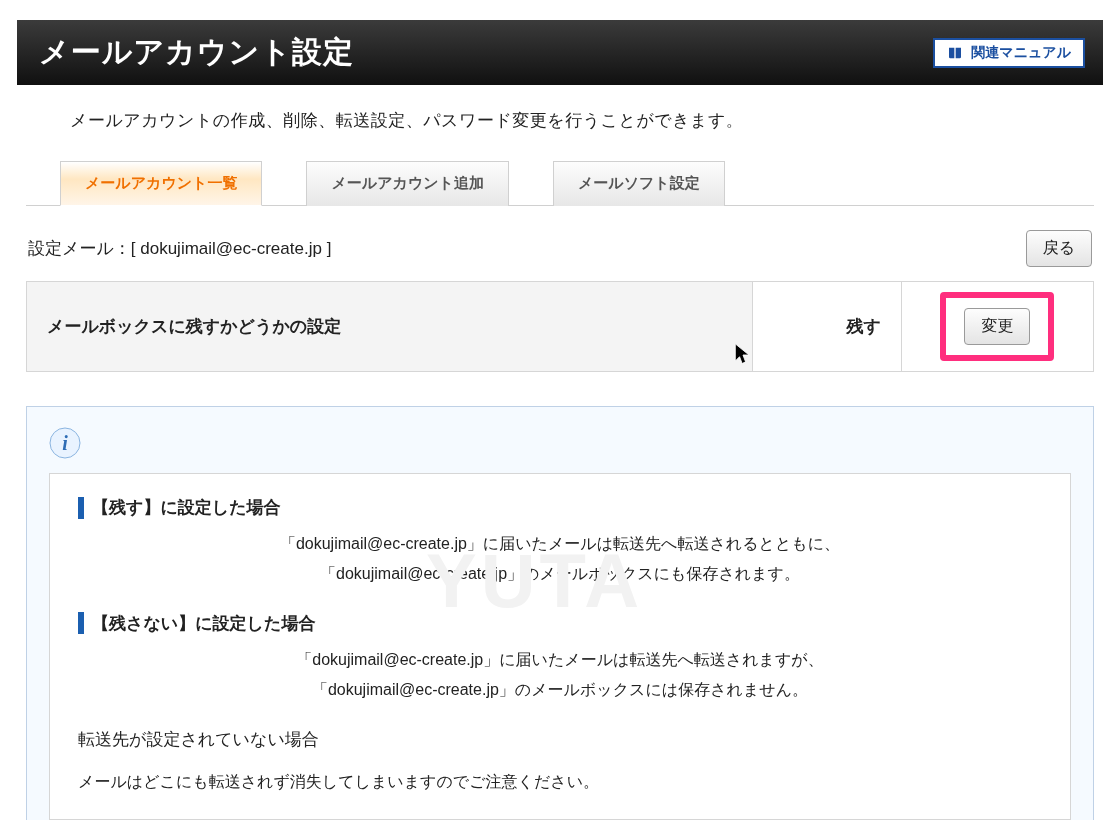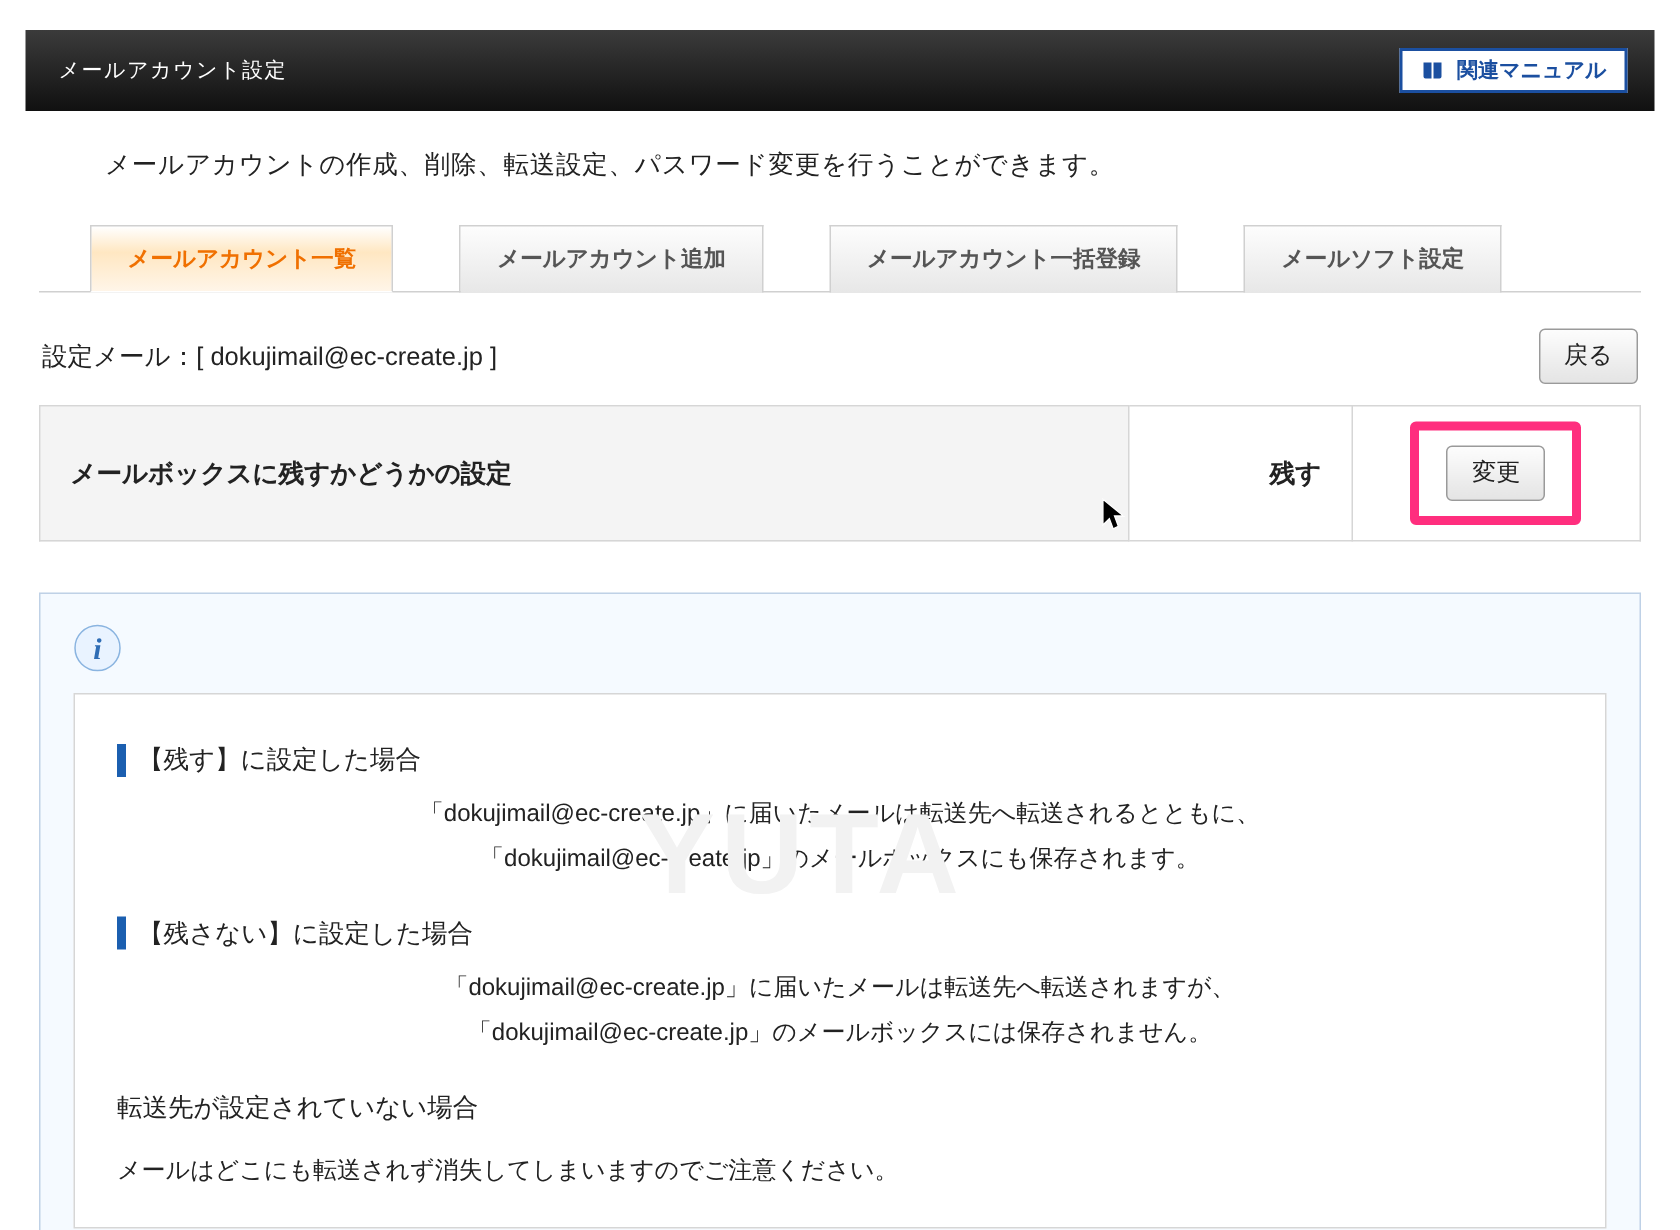--- a/index.html
+++ b/index.html
@@ -13,22 +13,22 @@
   .header-bar {
     background: linear-gradient(#3b3b3b, #101010);
     color: #fff;
     display: flex;
     align-items: center;
     justify-content: space-between;
     padding: 12px 18px 12px 22px;
     margin: 20px 17px 0 17px;
   }
   .header-bar h1 {
-    font-size: 14px;
-    font-weight: 400;
+    font-size: 30px;
+    font-weight: 700;
     letter-spacing: 1px;
   }
   .related-manual {
     background: #fff;
     color: #1b4fa0;
     border: 2px solid #1b4fa0;
     font-weight: 700;
     font-size: 14px;
     padding: 4px 12px;
     display: inline-flex;
@@ -137,22 +137,22 @@
     font-size: 19px;
     letter-spacing: 1px;
   }
   .info-body {
     background: #fff;
     border: 1px solid #d6d6d6;
     padding: 20px 28px 22px 28px;
   }
   .case-heading {
     display: flex; align-items: center; gap: 8px;
-    font-weight: 400; font-size: 17px;
-    margin-top: 12px; margin-bottom: 10px;
+    font-weight: 700; font-size: 17px;
+    margin-top: 2px; margin-bottom: 10px;
   }
   .case-heading .bar { width: 6px; height: 22px; background: #1b5fb0; display: inline-block; }
   .case-text { font-size: 16px; line-height: 1.9; margin-bottom: 22px; text-align: center; }
   .sub-heading { font-weight: 400; font-size: 17px; margin-bottom: 16px; }
   .sub-text { font-size: 16px; line-height: 1.9; }
   .watermark {
     position: absolute;
     left: 400px; top: 307px;
     font-size: 76px; font-weight: 700;
     color: #f2f2f2;
@@ -183,21 +183,20 @@
     <span>関連マニュアル</span>
   </a>
 </div>
 
 <div class="content">
   <p class="desc">メールアカウントの作成、削除、転送設定、パスワード変更を行うことができます。</p>
 
   <div class="tabs">
     <div class="tab active">メールアカウント一覧</div>
     <div class="tab">メールアカウント追加</div>
-    <div class="tab">メールアカウント一括登録</div>
     <div class="tab">メールソフト設定</div>
   </div>
 
   <div class="rel">
     <div class="watermark">YUTA</div>
 
     <div class="setting-row">
       <div class="setting-mail">
         <span>設定メール：[ </span><span>dokujimail@ec-create.jp</span><span> ]</span>
       </div>

